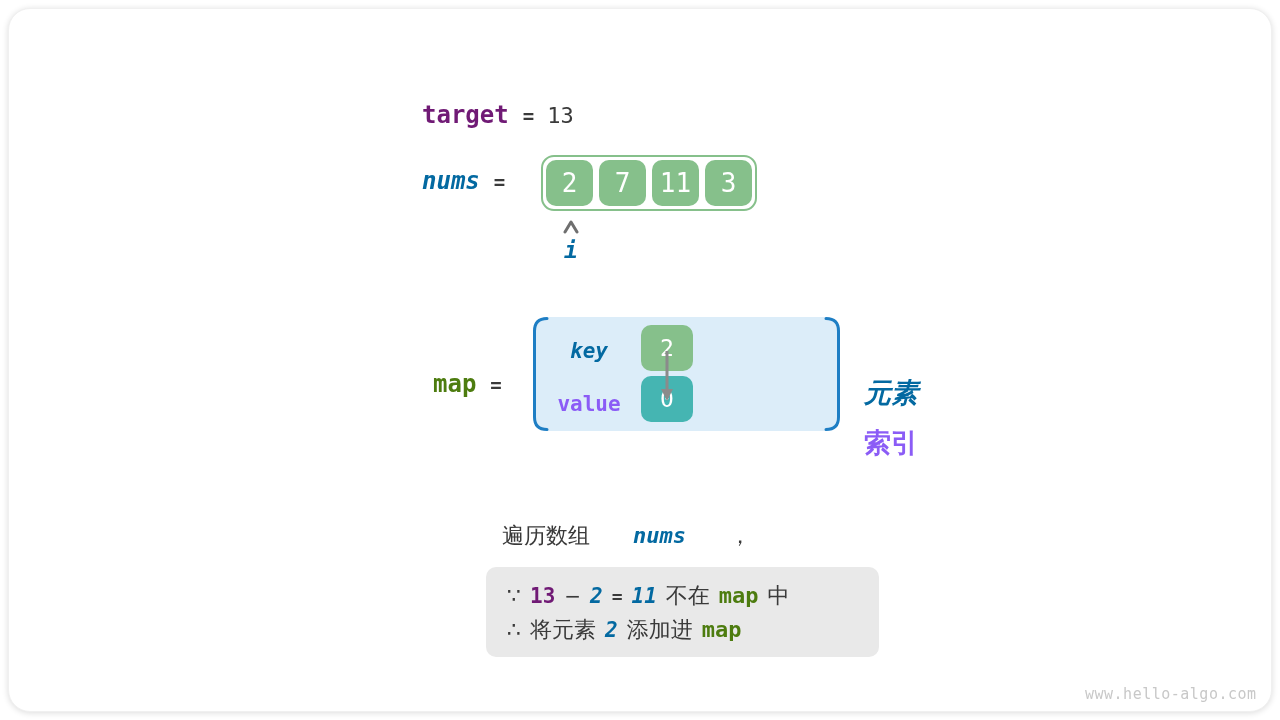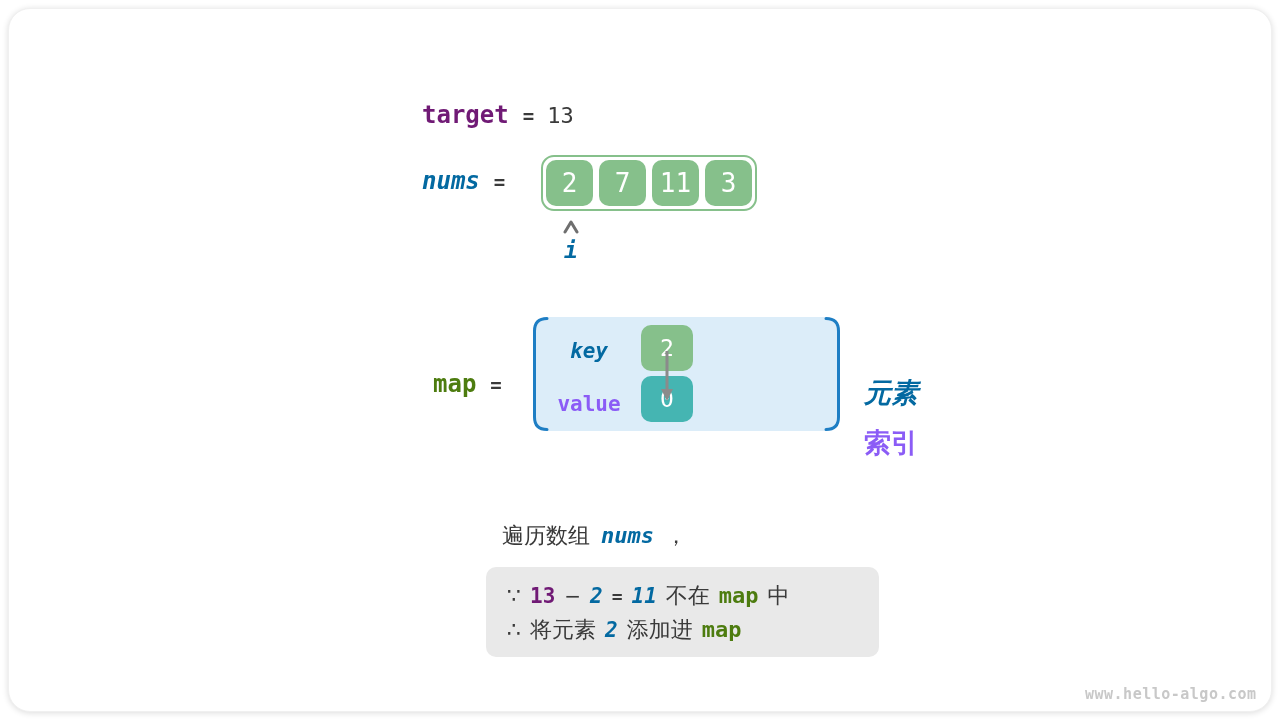--- a/index.html
+++ b/index.html
@@ -17,21 +17,21 @@
   .flex-base { display: flex; align-items: baseline; }
 
   .mono  { font-family: "DejaVu Sans Mono", "Liberation Mono", monospace; }
   .bold  { font-weight: bold; }
 
   .c-blue  { color: #701a75; }
   .c-azure { color: #4d7c0f; }
   .c-green { color: #0369a1; font-style: italic; }
   .c-teal  { color: #8b5cf6; }
   .c-dark  { color: #3a3a3a; }
-  .c-gray  { color: #c8c8c8; font-weight: bold; }
+  .c-gray  { color: #c8c8c8; }
 
   
   .target-row { left: 413px; top: 92px; }
   .var-label  { font-size: 24px; font-weight: bold; }
   .eq-sign    { font-size: 19px; font-weight: bold; color: #3a3a3a; margin-left: 14px; }
   .target-val { font-size: 22px; color: #3a3a3a; margin-left: 13px; }
 
   
   .nums-label-row { left: 413px; top: 158px; }
   .array-box {
@@ -69,21 +69,21 @@
             display: flex; align-items: center; justify-content: center; }
   .kv-box.key-box   { top: 10px; background: #86c08b; }
   .kv-box.value-box { top: 61px; background: #45b5b2; }
   .kv-arrow { position: absolute; left: 127px; top: 32px; }
 
   .side-label { left: 855px; font-size: 27px; font-weight: bold; margin-top: 28px; }
   .side-label.el  { top: 338px; }
   .side-label.idx { top: 388px; }
 
   
-  .caption { left: 493px; top: 512px; font-size: 22px; }
+  .caption { left: 493px; top: 512px; font-size: 22px; gap: 32px; }
   .caption .gap { margin-left: 11px; }
   .caption-code { font-size: 22px; }
 
   
   .note-box {
     left: 477px; top: 558px; width: 393px; height: 90px;
     background: #e9e9e9; border-radius: 10px;
     padding: 12px 18px 0 21px;
   }
   .note-line { display: flex; align-items: baseline; line-height: 33px;

